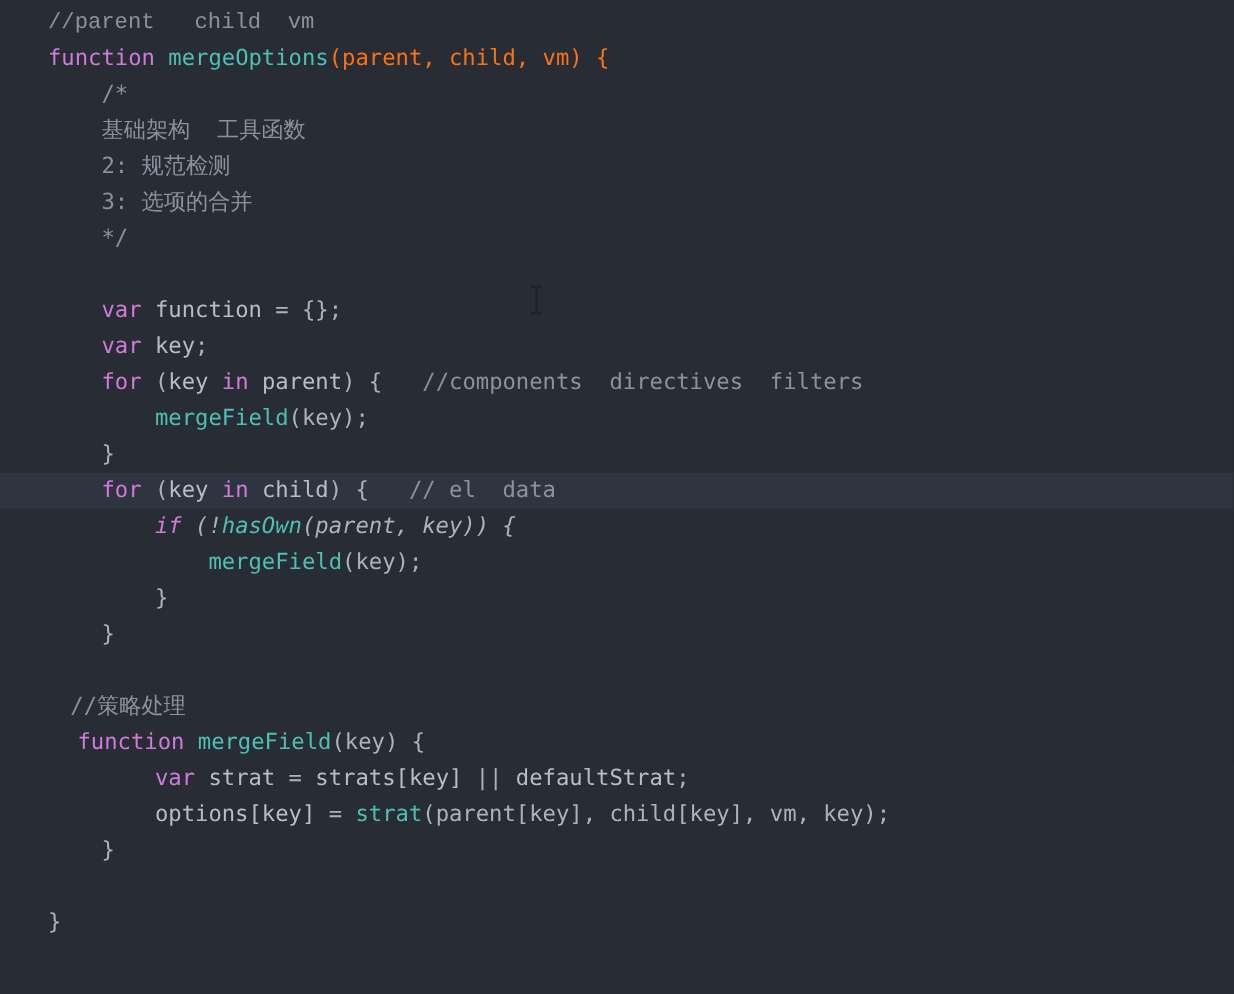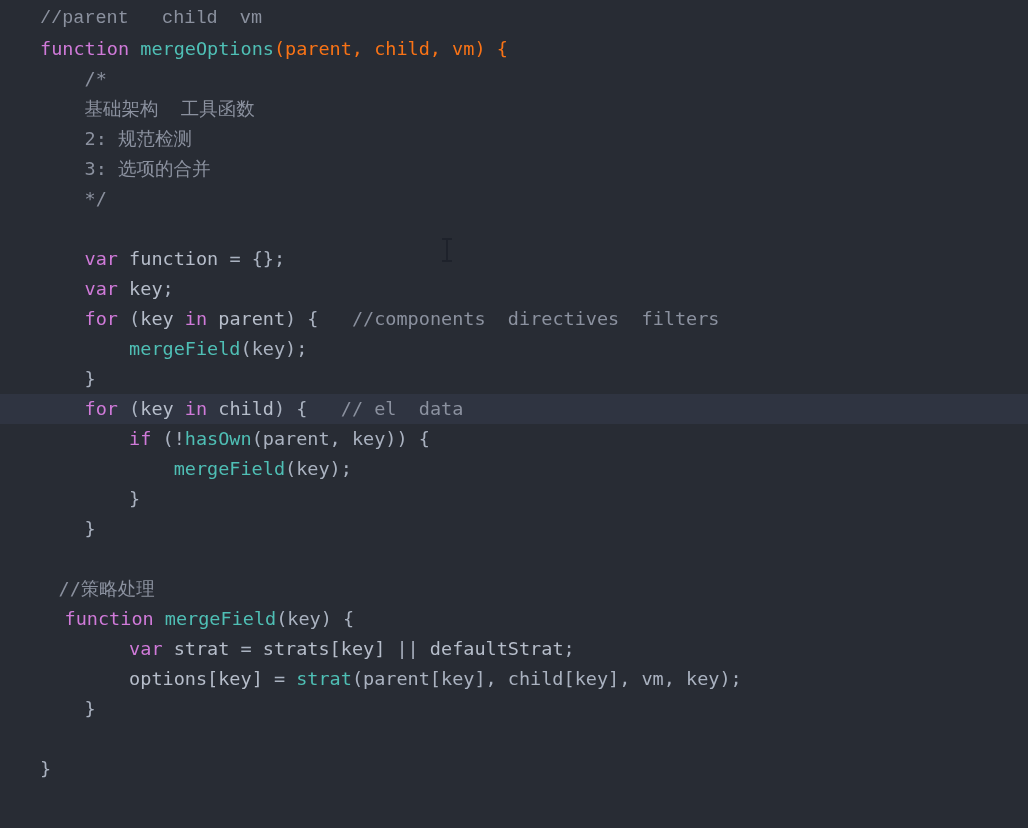--- a/index.html
+++ b/index.html
@@ -80,21 +80,21 @@
       <div class="code-line" style="color: rgb(182, 189, 202);"><span>    </span><span class="tok-comment" style="color: rgb(139, 145, 159);">2: 规范检测</span></div>
       <div class="code-line" style="color: rgb(182, 189, 202);"><span>    </span><span class="tok-comment" style="color: rgb(139, 145, 159);">3: 选项的合并</span></div>
       <div class="code-line" style="color: rgb(182, 189, 202);"><span>    </span><span class="tok-comment" style="color: rgb(139, 145, 159);">*/</span></div>
       <div class="code-line" style="color: rgb(182, 189, 202);">&nbsp;</div>
       <div class="code-line" style="color: rgb(182, 189, 202);"><span>    </span><span class="tok-kw" style="color: rgb(208, 122, 217);">var</span><span class="tok-plain" style="color: rgb(182, 189, 202);"> function </span><span class="tok-punct" style="color: rgb(170, 178, 192);">= {};</span></div>
       <div class="code-line" style="color: rgb(182, 189, 202);"><span>    </span><span class="tok-kw" style="color: rgb(208, 122, 217);">var</span><span class="tok-plain" style="color: rgb(182, 189, 202);"> key</span><span class="tok-punct" style="color: rgb(170, 178, 192);">;</span></div>
       <div class="code-line" style="color: rgb(182, 189, 202);"><span>    </span><span class="tok-kw" style="color: rgb(208, 122, 217);">for</span><span class="tok-punct" style="color: rgb(170, 178, 192);"> (</span><span class="tok-plain" style="color: rgb(182, 189, 202);">key </span><span class="tok-kw" style="color: rgb(208, 122, 217);">in</span><span class="tok-plain" style="color: rgb(182, 189, 202);"> parent</span><span class="tok-punct" style="color: rgb(170, 178, 192);">) {</span><span class="tok-plain" style="color: rgb(182, 189, 202);">   </span><span class="tok-comment" style="color: rgb(139, 145, 159);">//components  directives  filters</span></div>
       <div class="code-line" style="color: rgb(182, 189, 202);"><span>        </span><span class="tok-fn" style="color: rgb(79, 191, 181);">mergeField</span><span class="tok-punct" style="color: rgb(170, 178, 192);">(key);</span></div>
       <div class="code-line" style="color: rgb(182, 189, 202);"><span>    </span><span class="tok-punct" style="color: rgb(170, 178, 192);">}</span></div>
       <div class="code-line active-line" style="color: rgb(182, 189, 202); background: rgb(47, 52, 65);"><span>    </span><span class="tok-kw" style="color: rgb(208, 122, 217);">for</span><span class="tok-punct" style="color: rgb(170, 178, 192);"> (</span><span class="tok-plain" style="color: rgb(182, 189, 202);">key </span><span class="tok-kw" style="color: rgb(208, 122, 217);">in</span><span class="tok-plain" style="color: rgb(182, 189, 202);"> child</span><span class="tok-punct" style="color: rgb(170, 178, 192);">) {</span><span class="tok-plain" style="color: rgb(182, 189, 202);">   </span><span class="tok-comment" style="color: rgb(139, 145, 159);">// el  data</span></div>
-      <div class="code-line" style="color: rgb(182, 189, 202);"><span>        </span><span class="tok-kw" style="color: rgb(208, 122, 217);">if</span><span class="tok-punct" style="color: rgb(170, 178, 192);"> (!</span><span class="tok-fn" style="color: rgb(79, 191, 181);">hasOwn</span><span class="tok-punct" style="color: rgb(170, 178, 192);">(parent, key)) {</span></div>
+      <div class="code-line" style="color: rgb(182, 189, 202); font-style: italic;"><span>        </span><span class="tok-kw" style="color: rgb(208, 122, 217);">if</span><span class="tok-punct" style="color: rgb(170, 178, 192);"> (!</span><span class="tok-fn" style="color: rgb(79, 191, 181);">hasOwn</span><span class="tok-punct" style="color: rgb(170, 178, 192);">(parent, key)) {</span></div>
       <div class="code-line" style="color: rgb(182, 189, 202);"><span>            </span><span class="tok-fn" style="color: rgb(79, 191, 181);">mergeField</span><span class="tok-punct" style="color: rgb(170, 178, 192);">(key);</span></div>
       <div class="code-line" style="color: rgb(182, 189, 202);"><span>        </span><span class="tok-punct" style="color: rgb(170, 178, 192);">}</span></div>
       <div class="code-line" style="color: rgb(182, 189, 202);"><span>    </span><span class="tok-punct" style="color: rgb(170, 178, 192);">}</span></div>
       <div class="code-line" style="color: rgb(182, 189, 202);">&nbsp;</div>
       <div class="code-line" style="color: rgb(182, 189, 202); padding-left: 14px;"><span>    </span><span class="tok-comment" style="color: rgb(139, 145, 159);">//策略处理</span></div>
       <div class="code-line" style="color: rgb(182, 189, 202); padding-left: 20px;"><span>    </span><span class="tok-kw" style="color: rgb(208, 122, 217);">function</span><span class="tok-plain" style="color: rgb(182, 189, 202);"> </span><span class="tok-fn" style="color: rgb(79, 191, 181);">mergeField</span><span class="tok-punct" style="color: rgb(170, 178, 192);">(key) {</span></div>
       <div class="code-line" style="color: rgb(182, 189, 202);"><span>        </span><span class="tok-kw" style="color: rgb(208, 122, 217);">var</span><span class="tok-plain" style="color: rgb(182, 189, 202);"> strat </span><span class="tok-punct" style="color: rgb(170, 178, 192);">= </span><span class="tok-plain" style="color: rgb(182, 189, 202);">strats[key] </span><span class="tok-punct" style="color: rgb(170, 178, 192);">|| </span><span class="tok-plain" style="color: rgb(182, 189, 202);">defaultStrat</span><span class="tok-punct" style="color: rgb(170, 178, 192);">;</span></div>
       <div class="code-line" style="color: rgb(182, 189, 202);"><span>        </span><span class="tok-plain" style="color: rgb(182, 189, 202);">options[key] </span><span class="tok-punct" style="color: rgb(170, 178, 192);">= </span><span class="tok-fn" style="color: rgb(79, 191, 181);">strat</span><span class="tok-punct" style="color: rgb(170, 178, 192);">(parent[key], child[key], vm, key);</span></div>
       <div class="code-line" style="color: rgb(182, 189, 202);"><span>    </span><span class="tok-punct" style="color: rgb(170, 178, 192);">}</span></div>
       <div class="code-line" style="color: rgb(182, 189, 202);">&nbsp;</div>

